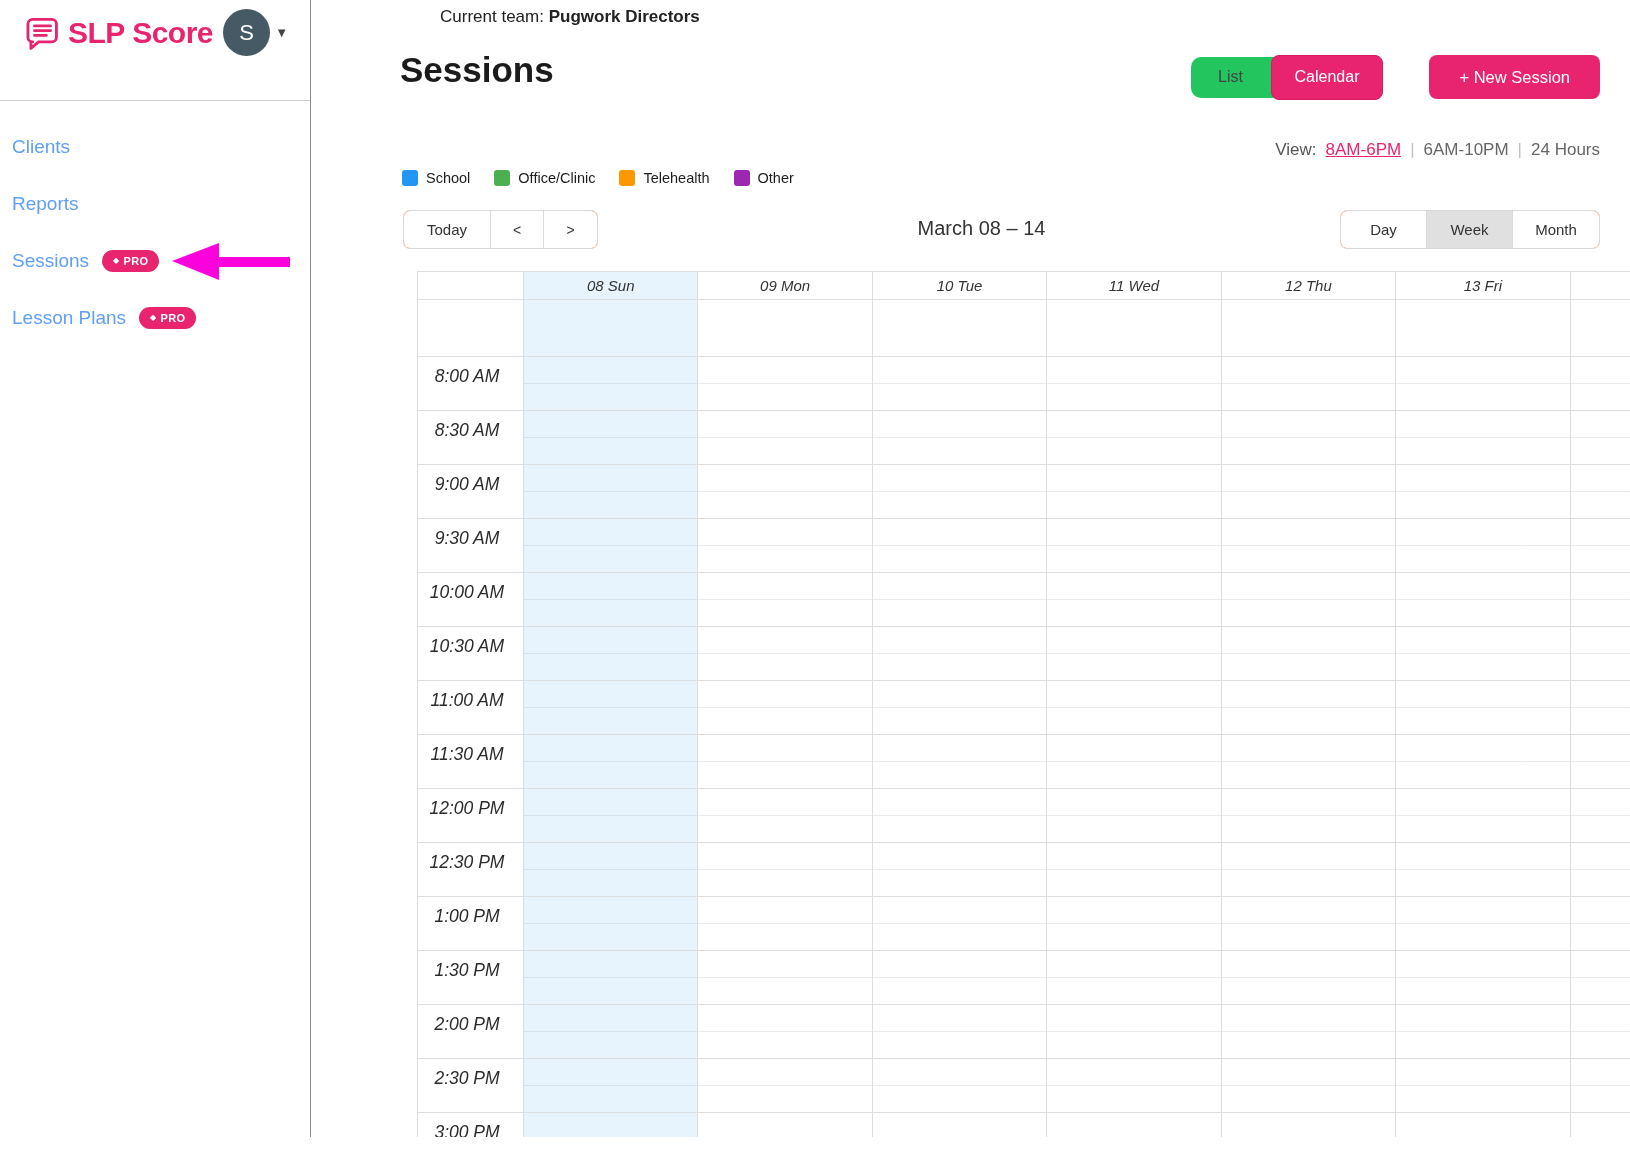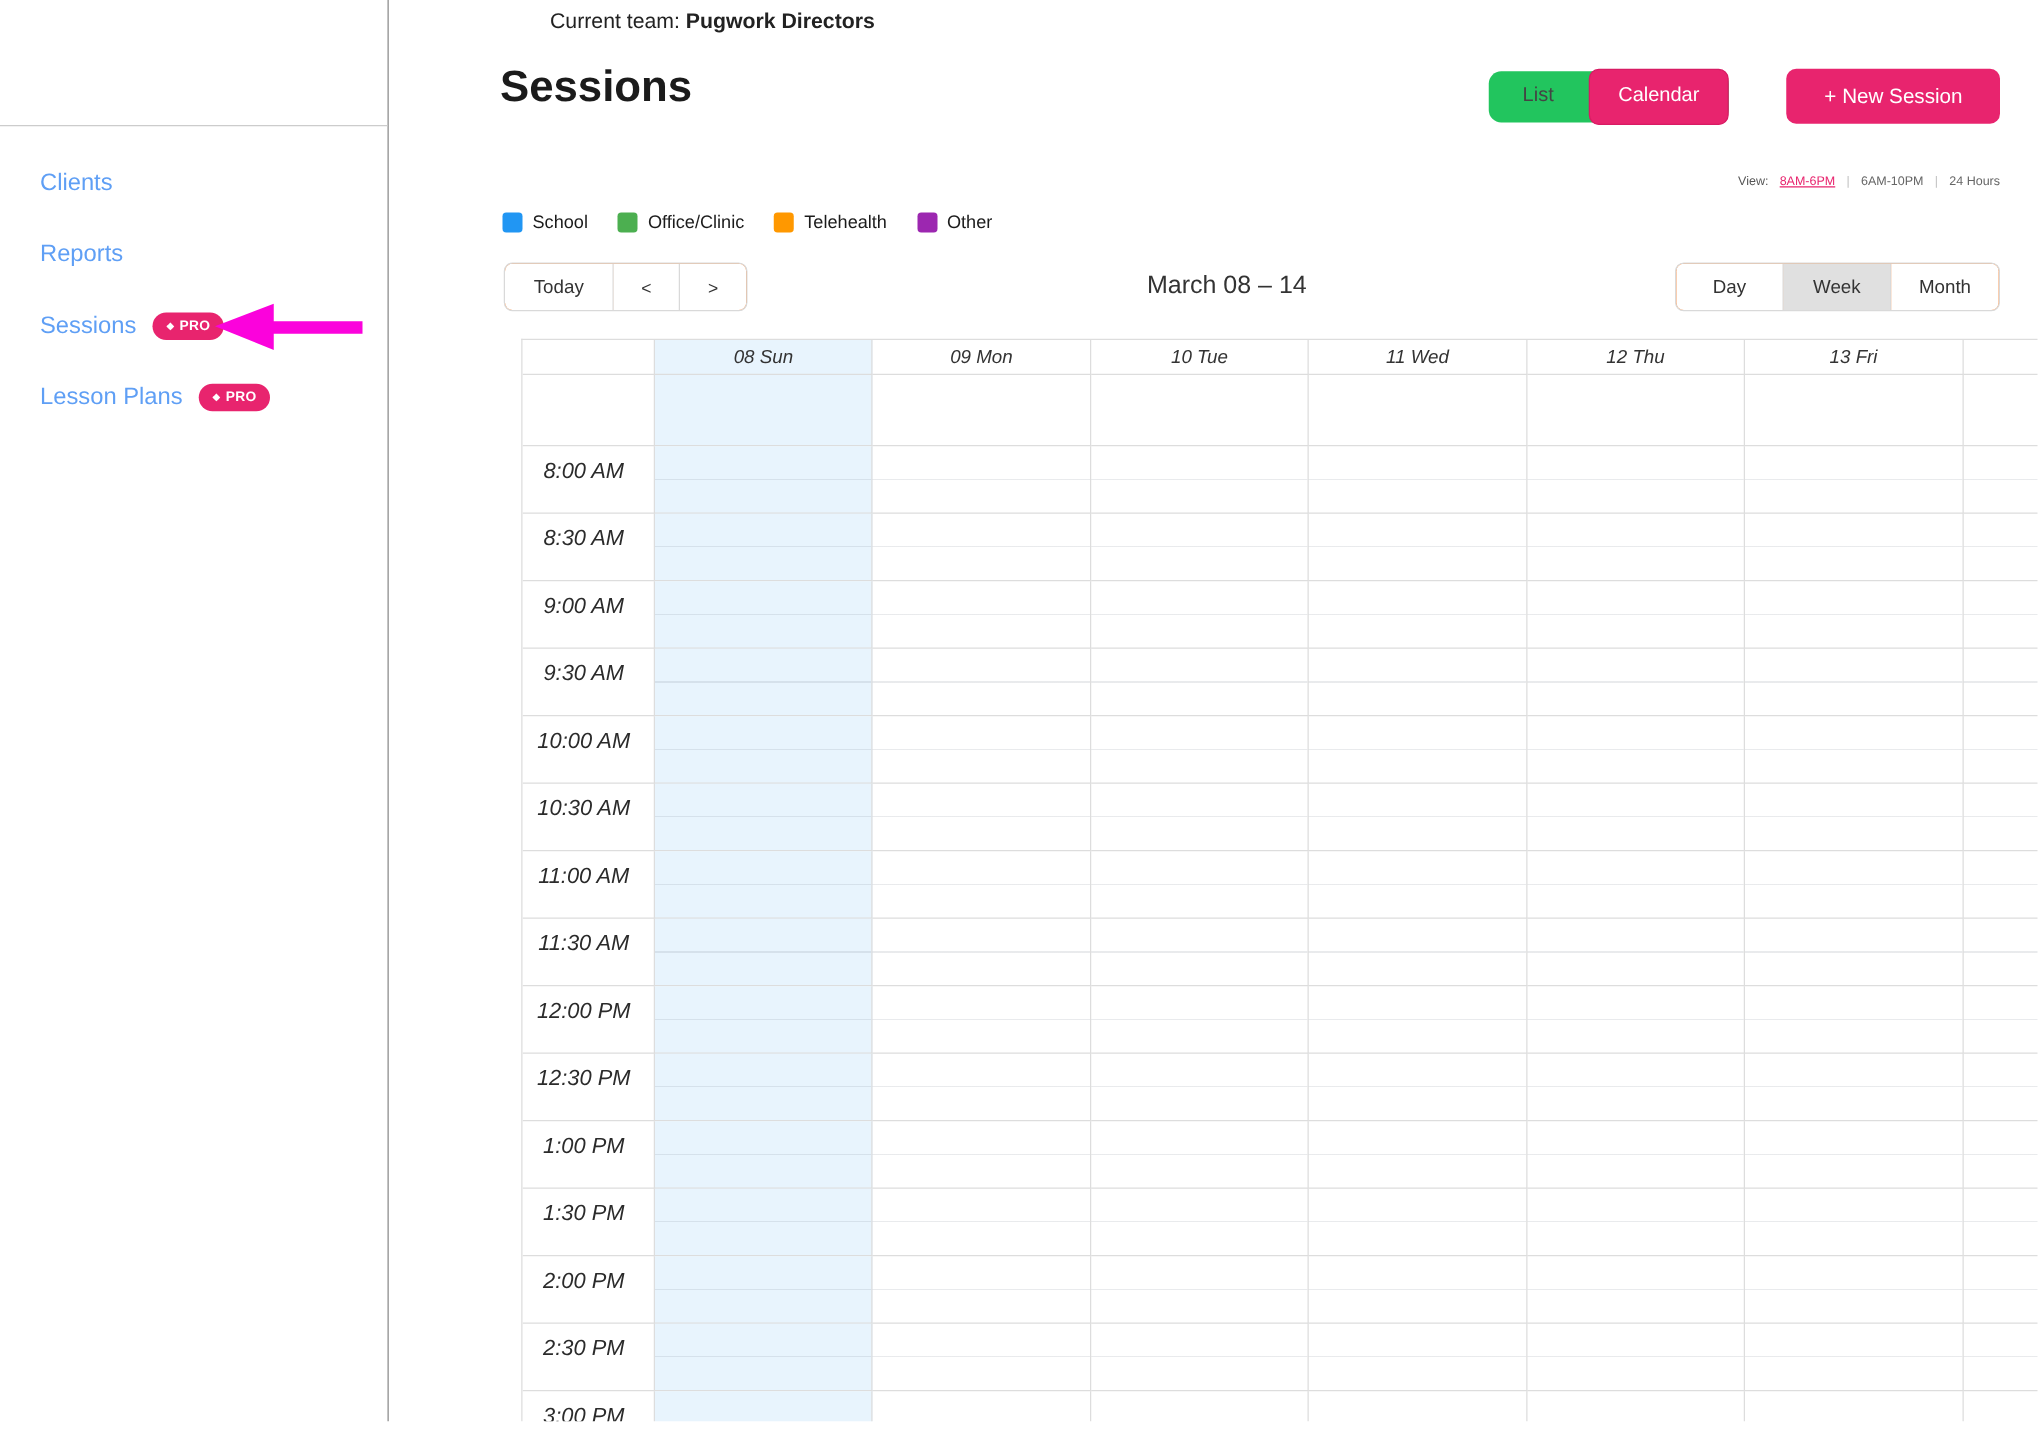--- a/index.html
+++ b/index.html
@@ -18,21 +18,21 @@
   .logo { position:absolute; left:22px; top:14px; display:flex; align-items:center; gap:8px; cursor:pointer; }
   .logo svg { width:38px; height:38px; }
   .logo-text { font-size:30px; font-weight:800; color:#e8246e; letter-spacing:-0.5px; }
   .avatar-wrap { position:absolute; right:22px; top:9px; display:flex; align-items:center; gap:5px; cursor:pointer; }
   .avatar { width:47px; height:47px; border-radius:50%; background:#455a64; color:#fff;
             display:flex; align-items:center; justify-content:center; font-size:22px; }
   .caret { font-size:13px; color:#444; }
   .sidebar-divider { position:absolute; left:0; top:100px; width:100%; height:1px; background:#ccc; }
   .sidebar-nav { position:absolute; left:12px; top:118px; right:12px; display:flex; flex-direction:column; }
   .nav-link { display:flex; align-items:center; height:57px; font-size:19px; color:#5f9ff5;
-              text-decoration:none; cursor:pointer;margin-left:20px; }
+              text-decoration:none; cursor:pointer; }
   .pro-badge { margin-left:13px; background:#e8246e; color:#fff; border-radius:12px;
                font-size:11px; font-weight:bold; padding:5px 11px; display:inline-flex;
                align-items:center; gap:4px; letter-spacing:0.3px; }
   .pro-badge .diamond { font-size:8px; }
   
   .arrow { position:absolute; left:172px; top:243px; width:118px; height:37px; }
   .arrow-head { position:absolute; left:0; top:0; width:0; height:0;
                 border-top:18px solid transparent; border-bottom:19px solid transparent;
                 border-right:47px solid #fb02dc; }
   .arrow-shaft { position:absolute; left:44px; top:14px; width:74px; height:10px; background:#fb02dc; }
@@ -45,21 +45,21 @@
 
   .top-actions { position:absolute; right:30px; top:55px; display:flex; align-items:center; gap:26px; }
   .seg-toggle { background:#22c55e; border-radius:10px; height:41px; display:flex; align-items:center; }
   .seg-list { width:80px; text-align:center; font-size:16px; color:#444; cursor:pointer; }
   .seg-calendar { background:#e8246e; border:1px solid #d81b63; color:#fff; font-size:16px;
                   height:45px; margin:-2px 0; border-radius:8px; padding:0 23px;
                   display:flex; align-items:center; cursor:pointer; }
   .new-session { background:#e8246e; color:#fff; border:none; border-radius:8px; height:44px;
                  padding:0 30px; font-size:16.5px; font-family:inherit; cursor:pointer;margin-left:20px; }
 
-  .view-row { position:absolute; right:30px; top:140px; font-size:10px; color:#555;
+  .view-row { position:absolute; right:30px; top:140px; font-size:17px; color:#555;
               display:flex; align-items:center; gap:9px;margin-left:18px; }
   .view-row .option { color:#666; cursor:pointer; }
   .view-row .option.active { color:#e8246e; text-decoration:underline; }
   .view-row .sep { color:#c2c2c2; }
 
   .legend { position:absolute; left:91px; top:170px; display:flex; align-items:flex-end; gap:24px; }
   .legend-item { display:flex; align-items:center; gap:8px; font-size:14.5px; color:#1b1b1b; }
   .swatch { width:16px; height:16px; border-radius:3px; display:inline-block; }
 
   .toolbar { position:absolute; left:92px; right:30px; top:210px; height:39px; }
@@ -90,20 +90,33 @@
           background-image:linear-gradient(to bottom, transparent 26px,
              rgba(100,110,125,0.14) 26px, rgba(100,110,125,0.14) 27px, transparent 27px); }
   .sun { background-color:#e8f4fd; }
 </style>
 </head>
 <body>
 
 <div class="app">
 
   <aside class="sidebar">
+    <div class="logo-row">
+      <span class="logo">
+        <svg viewBox="0 0 32 32" fill="none" stroke="#e8246e" stroke-width="2.4" stroke-linecap="round" stroke-linejoin="round">
+          <path d="M9 4.5h16c2.2 0 4 1.8 4 4v11c0 2.2-1.8 4-4 4H14l-6.5 5.5v-5.5H9c-2.2 0-4-1.8-4-4v-11c0-2.2 1.8-4 4-4z"></path>
+          <path d="M10.5 10h13.5M10.5 14h13.5M10.5 18h10"></path>
+        </svg>
+        <span class="logo-text">SLP Score</span>
+      </span>
+      <div class="avatar-wrap">
+        <span class="avatar">S</span>
+        <span class="caret">▼</span>
+      </div>
+    </div>
     <div class="sidebar-divider"></div>
     <nav class="sidebar-nav" id="sidebar-nav">
         <a class="nav-link">
           <span>Clients</span>
         </a>
         <a class="nav-link">
           <span>Reports</span>
         </a>
         <a class="nav-link">
           <span>Sessions</span>

